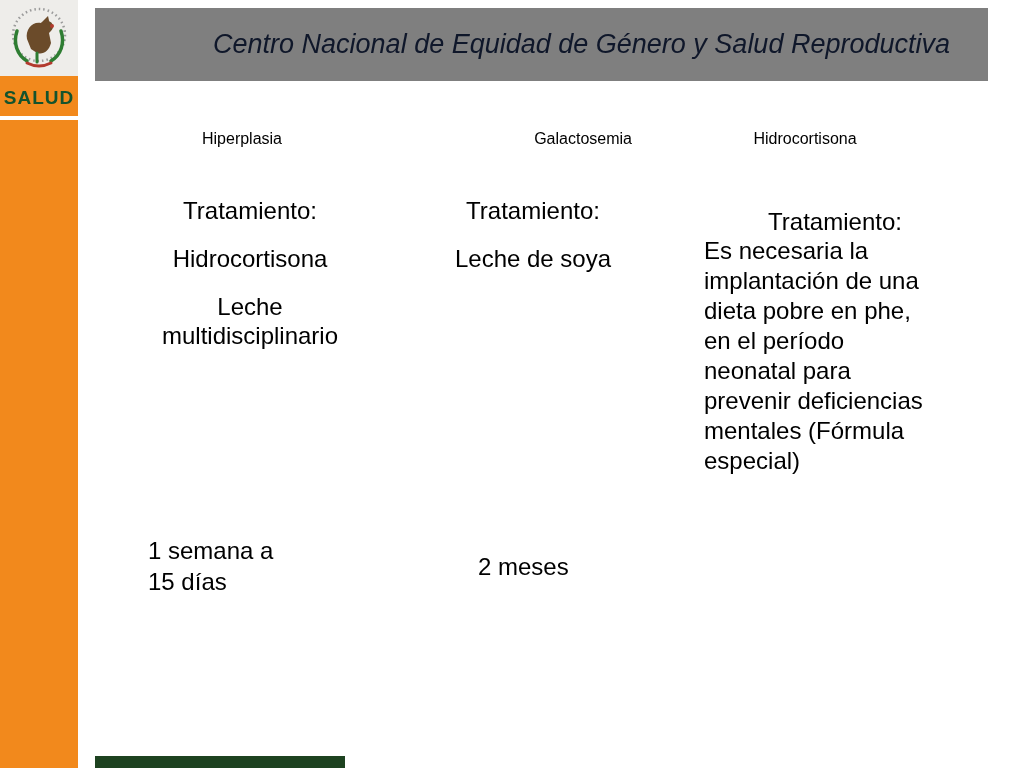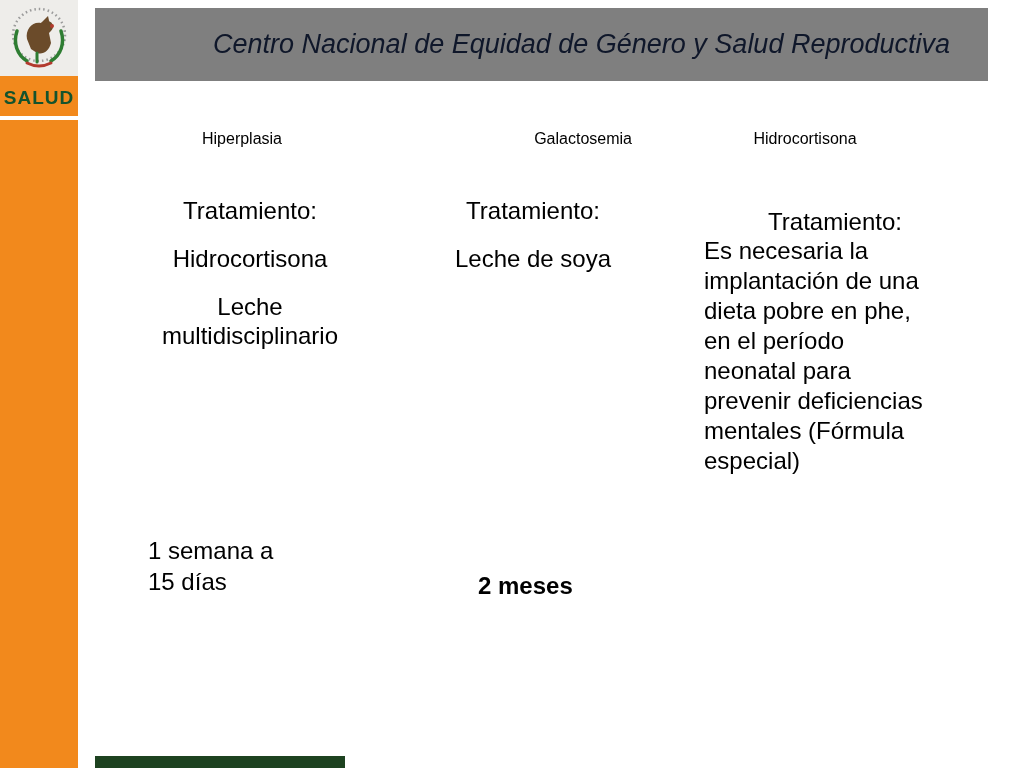--- a/index.html
+++ b/index.html
@@ -68,21 +68,21 @@
   #label-3 { left: 725px; top: 207px; width: 220px; text-align: center;
              font-size: 24px; line-height: 29px; }
   #para-3  { left: 704px; top: 236px; width: 237px; text-align: left;
              font-size: 24px; line-height: 30px; }
 
   
   .duration {
     position: absolute; font-size: 24px; line-height: 31px;
   }
   #duration-1 { left: 148px; top: 535px; width: 145px; }
-  #duration-2 { left: 478px; top: 570px; font-weight: bold; }
+  #duration-2 { left: 478px; top: 551px; }
   #duration-3 { left: 710px; top: 566px; }
 
   
   .footer-bar {
     position: absolute; left: 95px; top: 756px;
     width: 250px; height: 12px;
     background: #1d4220;
   }
 </style>
 </head>

